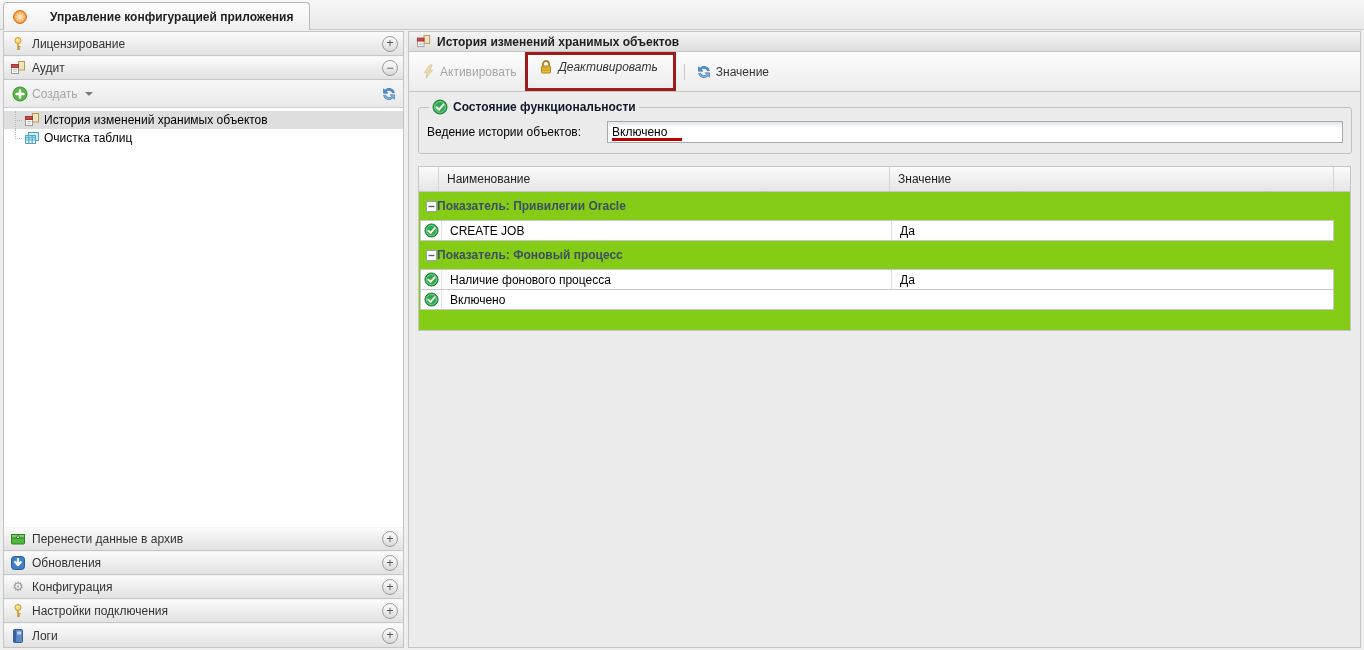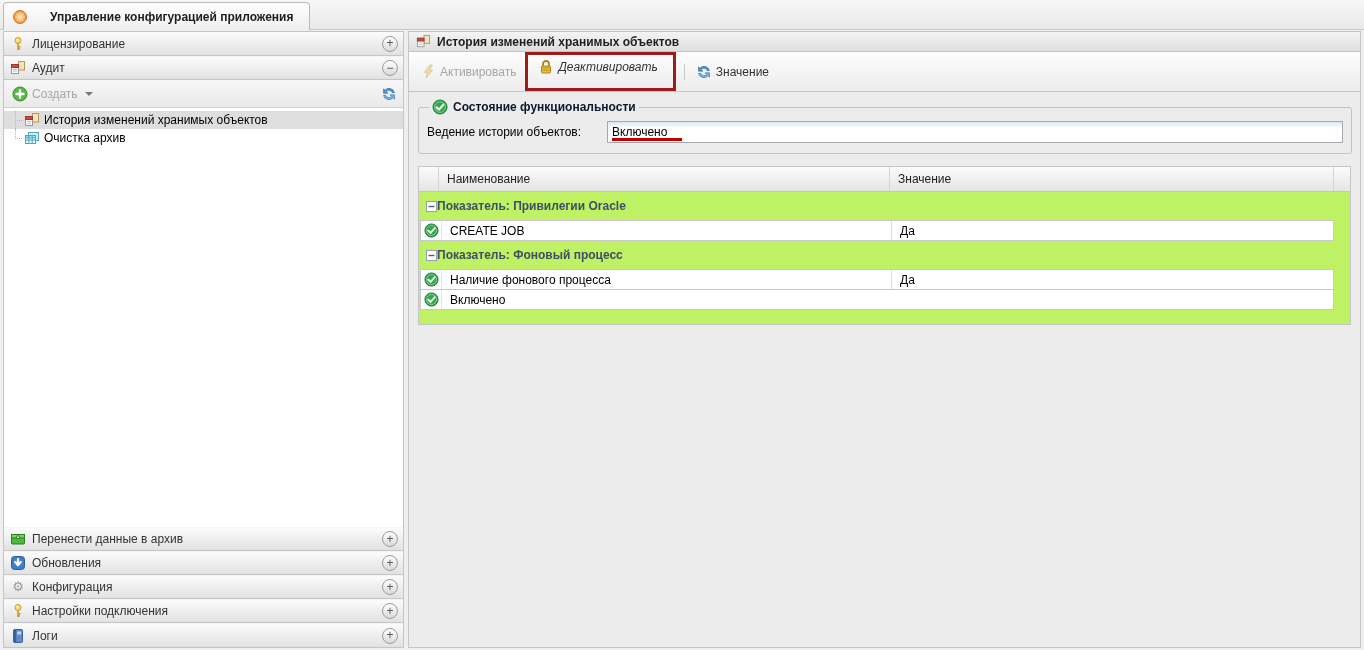--- a/index.html
+++ b/index.html
@@ -75,21 +75,21 @@
     padding: 4px 8px 10px 8px; }
   fieldset.state-fs legend { display: flex; align-items: center; gap: 5px; font-weight: bold;
     color: #0f172a; padding: 0 3px; margin-left: 2px; }
   .field-row { display: flex; align-items: center; margin-top: 2px; }
   .field-label { width: 180px; flex: none; color: #000; }
   .input-wrap { flex: 1; position: relative; display: flex; }
   input.text { flex: 1; height: 22px; border: 1px solid #A5A9B0;
     background: linear-gradient(#DFE6EC, #FFFFFF 30%); font: inherit; padding: 1px 4px; color: #000; }
   .red-underline { position: absolute; left: 5px; bottom: 2px; width: 70px; height: 3px; background: #C00000; }
 
-  .grid { margin: 12px 4px 0 4px; border: 1px solid #C5C5C5; background: #bef264; padding-bottom: 14px; }
+  .grid { margin: 12px 4px 0 4px; border: 1px solid #C5C5C5; background: #84cc16; padding-bottom: 20px; }
   .grid-header { display: flex; height: 25px; background: linear-gradient(#FBFBFB, #E5E5E5);
     border-bottom: 1px solid #C5C5C5; color: #222; }
   .gh { display: flex; align-items: center; padding: 0 8px; border-right: 1px solid #D5D5D5; cursor: pointer; }
   .gh-icon { width: 20px; padding: 0; }
   .gh-name { width: 451px; }
   .gh-value { flex: 1; }
   .gh-end { width: 15px; border-right: none; cursor: default; }
   .group-row { display: flex; align-items: center; height: 28px; padding-left: 7px;
     font-weight: bold; color: #3C5064; cursor: pointer; }
   .prow { display: flex; height: 21px; background: #FFF; border: 1px solid #C8C8C8;
@@ -184,21 +184,21 @@
       <div class="tree-row">
         <span class="elbow last"></span>
         <span class="icon">
           <svg width="16" height="16" viewBox="0 0 16 16">
               <rect x="4.5" y="2.5" width="10" height="8" fill="#CFEFF7" stroke="#4CA7C4"></rect>
               <rect x="1.5" y="5.5" width="10" height="8" fill="#E8F8FC" stroke="#4CA7C4"></rect>
               <rect x="1.5" y="5.5" width="10" height="2.4" fill="#A7DCEC" stroke="#4CA7C4"></rect>
               <path d="M1.5 10h10 M4.8 5.5v8 M8.2 5.5v8" stroke="#4CA7C4" stroke-width="1" fill="none"></path>
             </svg>
         </span>
-        <span>Очистка архив</span>
+        <span>Очистка таблиц</span>
       </div>
     </div>
 
     <div class="acc-header">
       <span class="icon">
         <svg width="16" height="16" viewBox="0 0 16 16">
             <rect x="1.5" y="3.5" width="13" height="9.5" rx="1" fill="#4FB83E" stroke="#2F7F23"></rect>
             <rect x="1.5" y="3.5" width="13" height="3.5" fill="#77D163" stroke="#2F7F23"></rect>
             <rect x="6.5" y="5" width="3" height="2.5" rx=".5" fill="#E9F9E4" stroke="#2F7F23"></rect>
           </svg>

